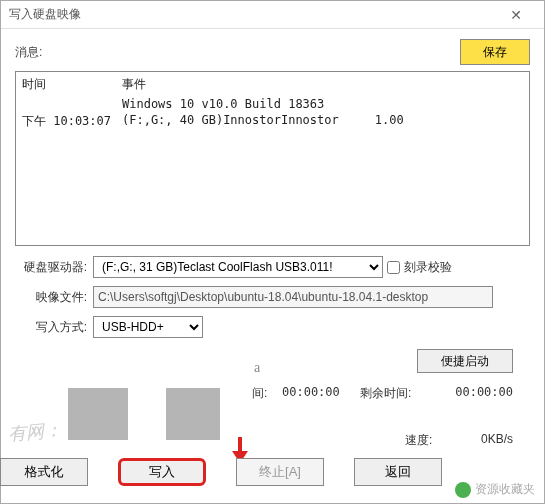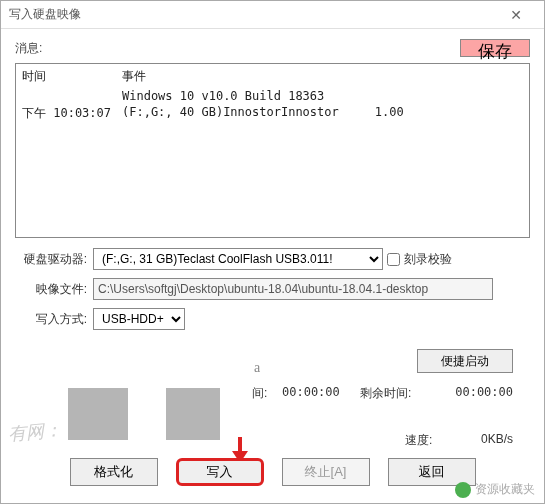--- a/index.html
+++ b/index.html
@@ -4,48 +4,48 @@
 <style>
 * { box-sizing: border-box; margin: 0; padding: 0; }
 body { font-family: "Microsoft YaHei", "SimSun", sans-serif; font-size: 12px; background: #f0f0f0; color: #333; width: 545px; height: 504px; overflow: hidden; position: relative; }
 .window { background: #fff; border: 1px solid #aaa; width: 545px; height: 504px; display: flex; flex-direction: column; }
 .titlebar { height: 28px; display: flex; align-items: center; padding: 0 8px; border-bottom: 1px solid #e0e0e0; }
 .titlebar-text { flex: 1; color: #555; font-size: 12px; }
 .close-btn { width: 40px; text-align: center; color: #666; font-size: 14px; cursor: pointer; }
 .body-area { padding: 10px 14px; flex: 1; display: flex; flex-direction: column; }
 .msg-row { display: flex; align-items: center; margin-bottom: 6px; }
 .msg-label { flex: 1; color: #444; }
-.save-btn { width: 70px; height: 18px; border: 1px solid #888; background: #fca5a5; cursor: pointer; font-size: 17px; }
+.save-btn { width: 70px; height: 26px; border: 1px solid #888; background: #fde047; cursor: pointer; font-size: 12px; }
 .log-box { border: 1px solid #888; background: #fff; height: 175px; padding: 4px 6px; overflow: auto; font-size: 12px; color: #222; position: relative; }
 .log-header { display: flex; margin-bottom: 4px; }
 .log-time-col { width: 100px; }
 .log-event-col { flex: 1; }
 .log-row { display: flex; margin-bottom: 2px; font-family: "SimSun", monospace; }
 .log-row .t { width: 100px; }
 .log-row .e { flex: 1; white-space: pre; }
 .form-area { margin-top: 10px; }
 .form-row { display: flex; align-items: center; margin-bottom: 8px; }
 .form-label { width: 78px; text-align: right; padding-right: 6px; color: #333; }
 .select, .textfield { height: 22px; border: 1px solid #888; background: #fff; font-size: 12px; padding: 0 4px; }
 .select.drive { width: 290px; }
-.select.method { width: 92px; }
+.select.method { width: 110px; }
 .textfield.path { width: 400px; color: #555; background: #f5f5f5; }
 .checkbox-wrap { display: flex; align-items: center; margin-left: 4px; }
 .checkbox-wrap input { margin-right: 4px; }
 .obscure1 { position: absolute; left: 118px; top: 342px; width: 135px; height: 45px; background: #fff; }
 .obscure2 { position: absolute; left: 68px; top: 388px; width: 60px; height: 52px; background: #b5b5b5; }
 .obscure3 { position: absolute; left: 166px; top: 388px; width: 54px; height: 52px; background: #b5b5b5; }
 .quick-btn { position: absolute; right: 32px; top: 349px; width: 96px; height: 24px; border: 1px solid #888; background: #efefef; font-size: 12px; cursor: pointer; }
 .time-label1 { position: absolute; left: 252px; top: 385px; font-size: 12px; }
 .time-val1 { position: absolute; left: 282px; top: 385px; font-size: 12px; font-family: monospace; }
 .time-label2 { position: absolute; left: 360px; top: 385px; font-size: 12px; }
 .time-val2 { position: absolute; right: 32px; top: 385px; font-size: 12px; font-family: monospace; }
 .speed-label { position: absolute; left: 405px; top: 432px; font-size: 12px; }
 .speed-val { position: absolute; right: 32px; top: 432px; font-size: 12px; }
-.button-bar { position: absolute; bottom: 18px; left: 0; right: 0; display: flex; justify-content: center; gap: 18px; }
+.button-bar { position: absolute; bottom: 18px; left: 0; right: 0; display: flex; gap: 30px; }
 .act-btn { width: 88px; height: 28px; border: 1px solid #888; background: #efefef; cursor: pointer; font-size: 13px; }
 .act-btn.disabled { color: #999; background: #f4f4f4; }
 .act-btn.highlight { border: 3px solid #d22; border-radius: 6px; }
 .arrow { position: absolute; left: 228px; top: 435px; pointer-events: none; }
 .wm1 { position: absolute; left: 8px; top: 420px; color: #cfcfcf; font-size: 18px; font-style: italic; transform: rotate(-5deg); }
 .wm2 { position: absolute; right: 10px; bottom: 6px; color: #aaa; font-size: 12px; display:flex; align-items:center; gap:4px;justify-content:center;}
 .wm2 .wx { width:16px; height:16px; border-radius:50%; background:#4caf50; display:inline-block; }
 .q-mark { position: absolute; left: 254px; top: 360px; color: #888; font-family: Georgia, serif; font-size: 14px; }
 </style>
 </head>

